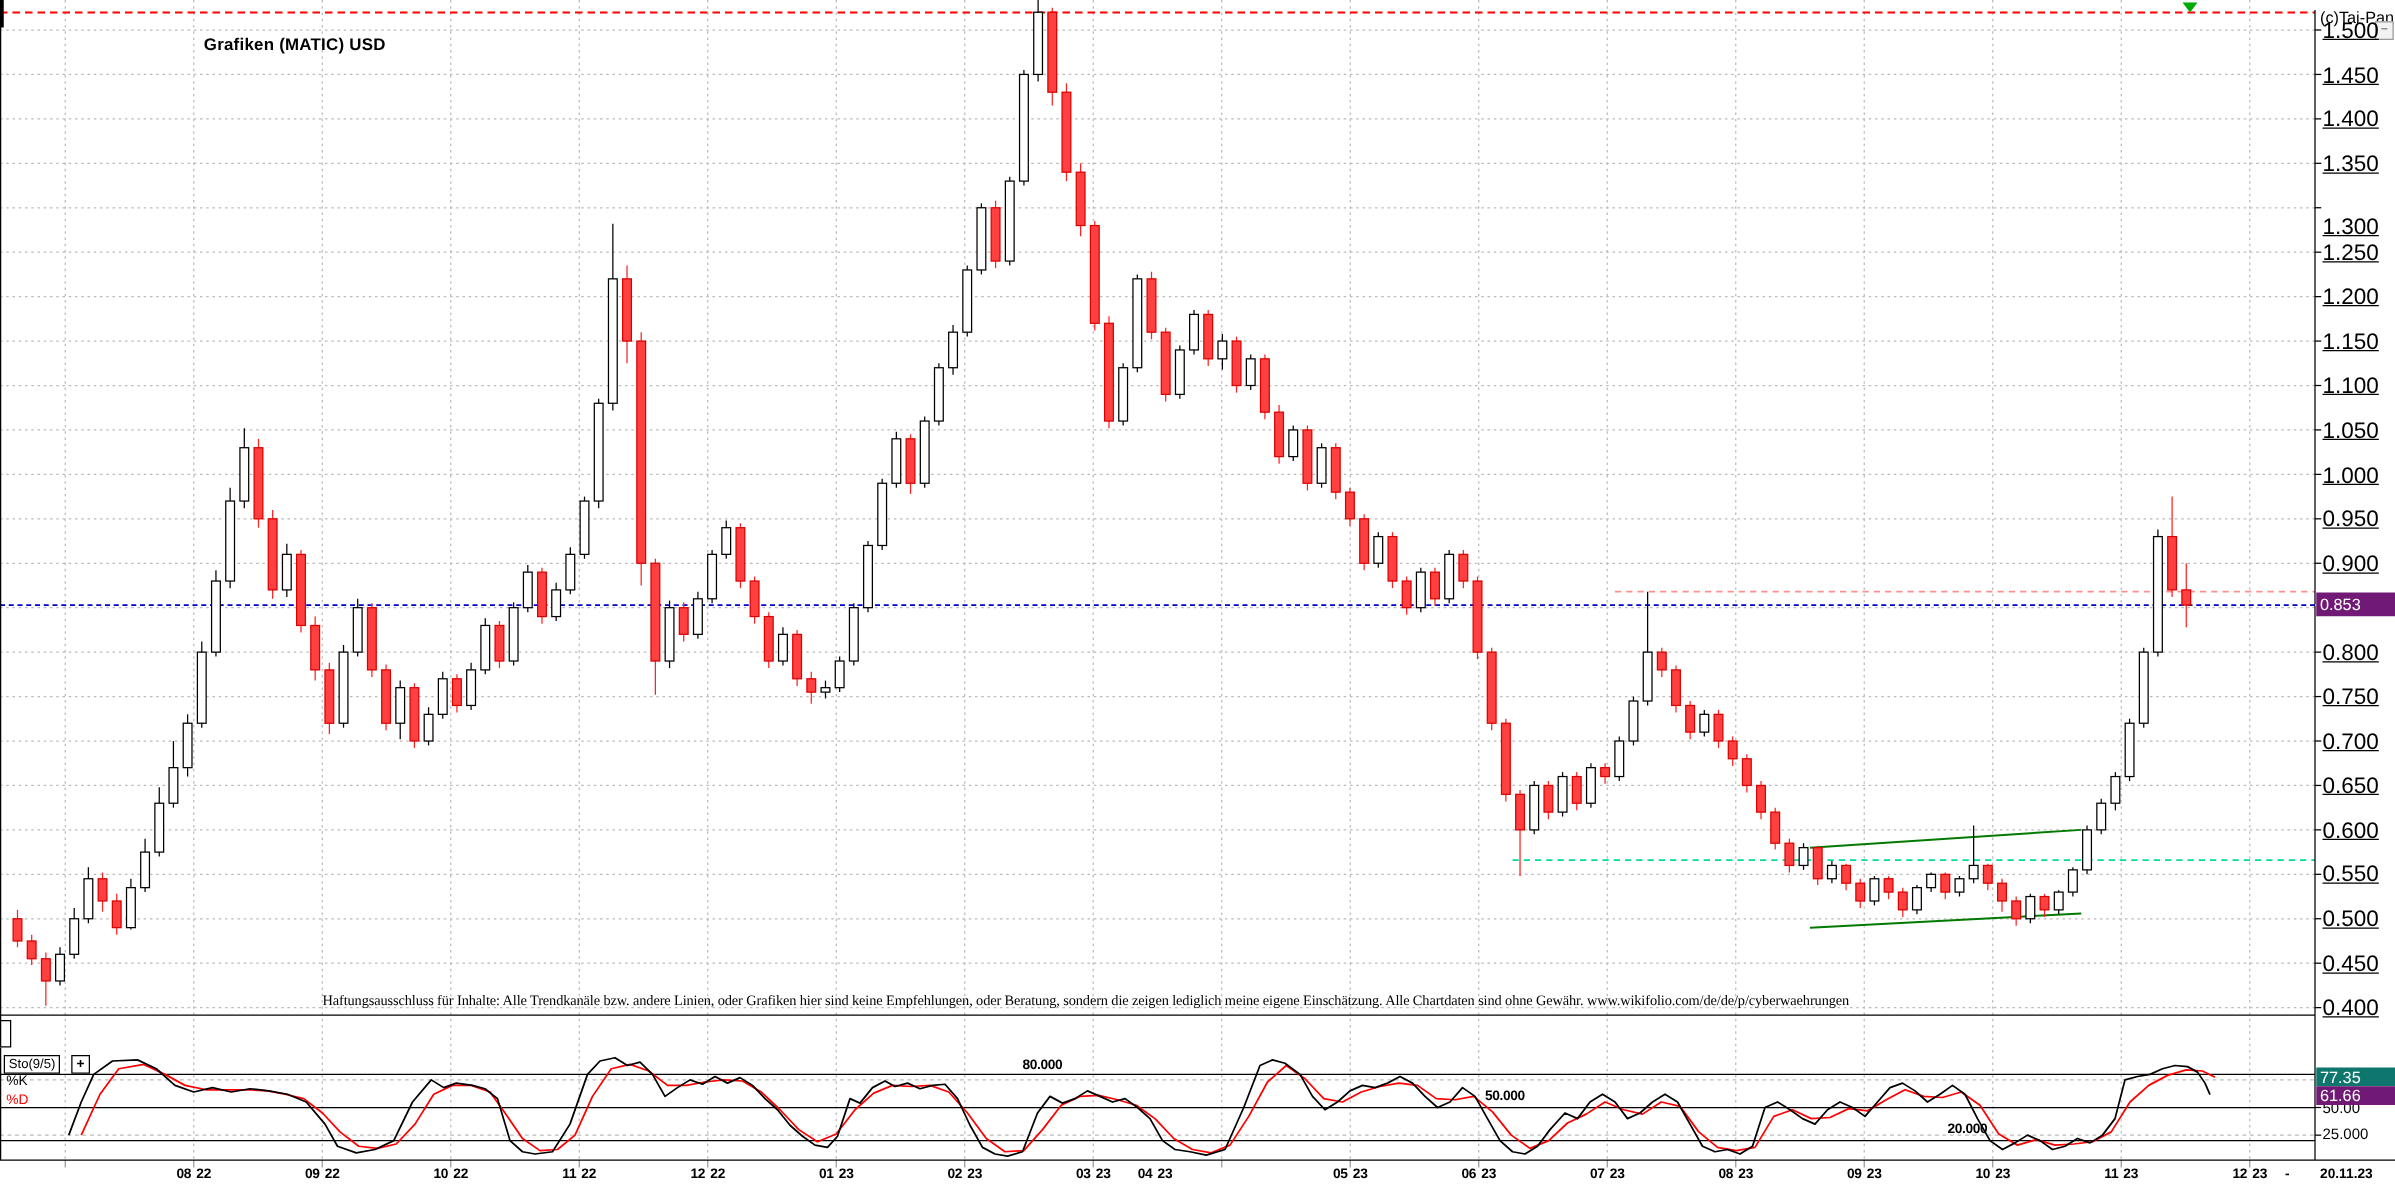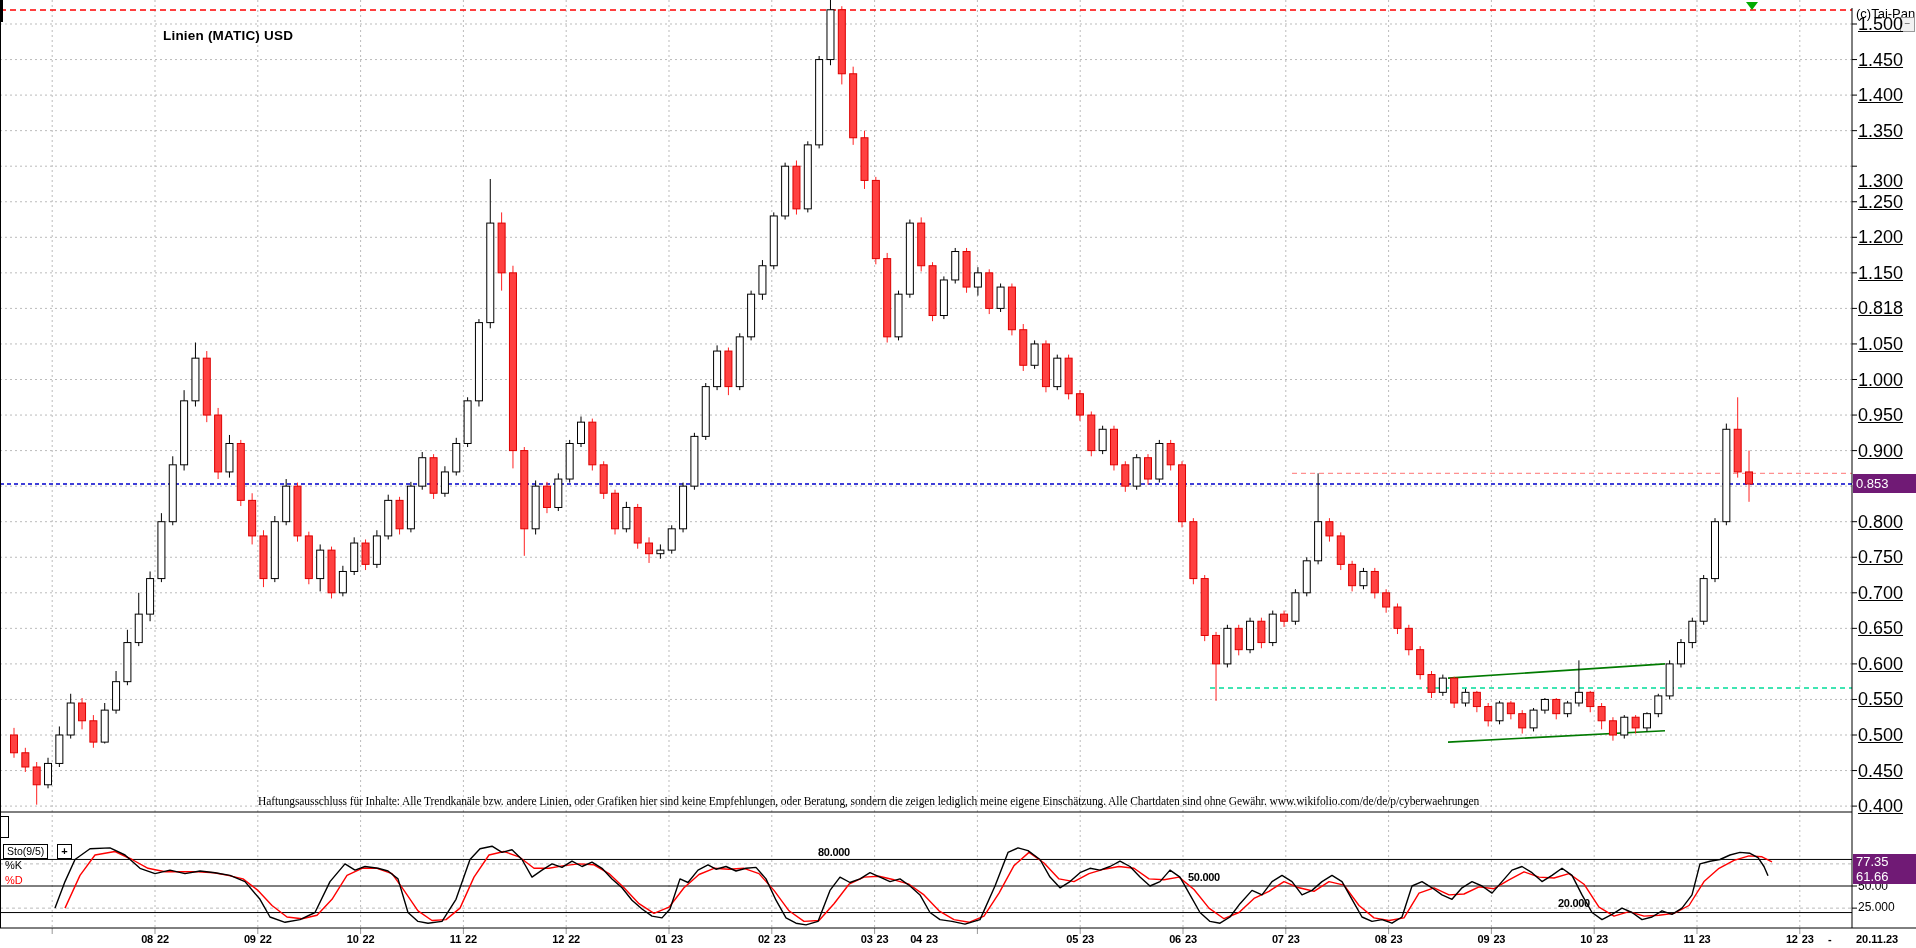--- a/index.html
+++ b/index.html
@@ -6,21 +6,21 @@
   .root{position:relative;width:1916px;height:948px;background:#ffffff;overflow:hidden;
         font-family:"Liberation Sans",sans-serif;color:#000;}
   svg{position:absolute;left:0;top:0;}
   .lbl{position:absolute;white-space:nowrap;}
   .title{font-size:13.5px;font-weight:bold;letter-spacing:.2px;}
   .copyright{font-size:13px;}
   .plabel{position:absolute;left:1858px;width:56px;height:14px;line-height:14px;font-size:18px;text-decoration:underline;}
   .badge{position:absolute;left:1853px;width:63px;font-size:13px;color:#fff;
          padding-left:3px;box-sizing:border-box;}
   .badge-price{top:474px;height:19px;line-height:19px;background:#701a75;}
-  .badge-d{top:854px;height:15px;line-height:15px;background:#701a75;}
+  .badge-d{top:854px;height:15px;line-height:15px;background:#0f766e;}
   .badge-k{top:869px;height:15px;line-height:15px;background:#701a75;}
   .sto-axis-lbl{position:absolute;left:1858px;font-size:12px;height:13px;line-height:13px;}
   .mlabel{position:absolute;top:932px;height:14px;line-height:14px;font-size:11px;font-weight:bold;
           display:flex;justify-content:center;gap:4px;width:90px;letter-spacing:-.2px;}
   .disclaimer{position:absolute;left:258px;top:795px;font-family:"Liberation Serif",serif;
               font-size:11.5px;letter-spacing:-.1px;}
   .stobox{position:absolute;left:3px;top:844px;border:1px solid #000;background:#fff;
           font-size:10.5px;padding:0 3px;height:13px;line-height:13px;}
   .plusbox{position:absolute;left:57px;top:844px;border:1px solid #000;background:#fff;width:13px;
            height:13px;line-height:12px;text-align:center;font-size:11px;font-weight:bold;}
@@ -448,36 +448,36 @@
       <line x1="1852" y1="735" x2="1857" y2="735" stroke="#000" stroke-width="1"></line>
       <line x1="1852" y1="770.5500000000001" x2="1857" y2="770.5500000000001" stroke="#000" stroke-width="1"></line>
       <line x1="1852" y1="806.1" x2="1857" y2="806.1" stroke="#000" stroke-width="1"></line>
       <line x1="1852" y1="484.017" x2="1856" y2="484.017" stroke="#fff" stroke-width="1"></line>
       <line x1="1852" y1="886" x2="1857" y2="886" stroke="#000" stroke-width="1"></line>
       <line x1="1852" y1="908.125" x2="1857" y2="908.125" stroke="#000" stroke-width="1"></line>
     </svg>
 
   <div class="corner-mark"></div>
 
-  <div class="lbl title" style="left:163px;top:28px;">Linien (MATIC) USD</div>
+  <div class="lbl title" style="left:163px;top:28px;">Grafiken (MATIC) USD</div>
 
   <div class="lbl copyright" style="left:1856px;top:6px;">(c)Tai-Pan</div>
 
   <div class="collapse-btn">−</div>
 
   <div id="price-labels">
       <div class="plabel" style="top: 17px;">1.500</div>
       <div class="plabel" style="top: 52.55px;">1.450</div>
       <div class="plabel" style="top: 88.1px;">1.400</div>
       <div class="plabel" style="top: 123.65px;">1.350</div>
       <div class="plabel" style="top: 174px;">1.300</div>
       <div class="plabel" style="top: 194.75px;">1.250</div>
       <div class="plabel" style="top: 230.3px;">1.200</div>
       <div class="plabel" style="top: 265.85px;">1.150</div>
-      <div class="plabel" style="top: 301.4px;">0.818</div>
+      <div class="plabel" style="top: 301.4px;">1.100</div>
       <div class="plabel" style="top: 336.95px;">1.050</div>
       <div class="plabel" style="top: 372.5px;">1.000</div>
       <div class="plabel" style="top: 408.05px;">0.950</div>
       <div class="plabel" style="top: 443.6px;">0.900</div>
       <div class="plabel" style="top: 514.7px;">0.800</div>
       <div class="plabel" style="top: 550.25px;">0.750</div>
       <div class="plabel" style="top: 585.8px;">0.700</div>
       <div class="plabel" style="top: 621.35px;">0.650</div>
       <div class="plabel" style="top: 656.9px;">0.600</div>
       <div class="plabel" style="top: 692.45px;">0.550</div>

